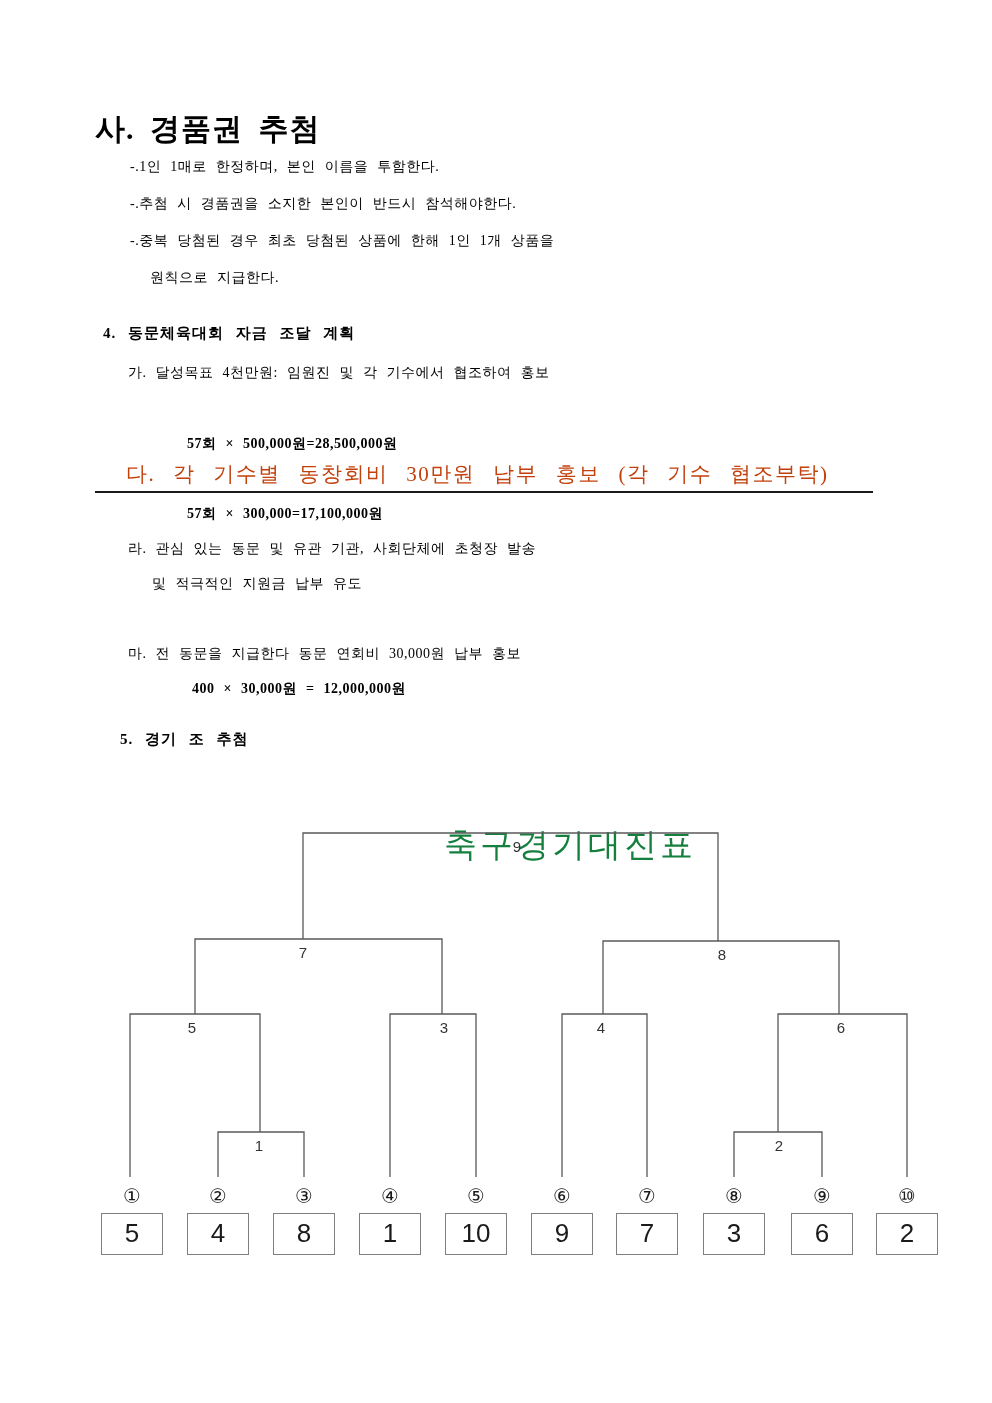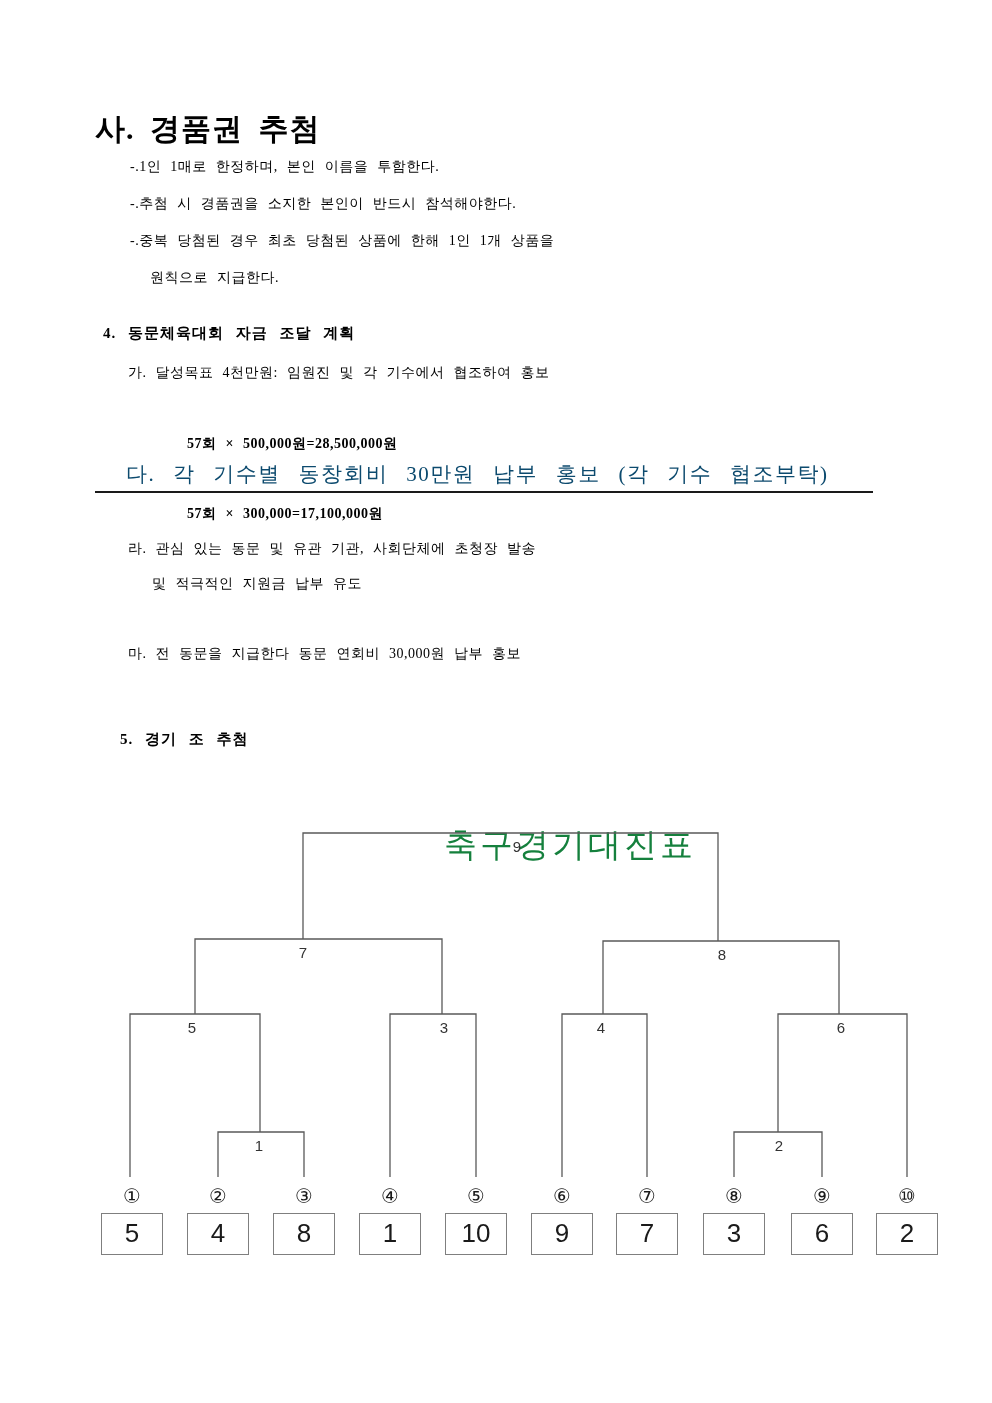--- a/index.html
+++ b/index.html
@@ -15,21 +15,21 @@
   .h1   { font-weight:bold; font-size:30px; word-spacing:7px; letter-spacing:1px; }
   .h4   { font-weight:bold; font-size:15px; word-spacing:7px; letter-spacing:1px; }
   .calc { font-weight:bold; letter-spacing:0.5px;margin-left:12px; }
   .red-u {
     color:#C0504D; border-bottom:2px solid #C0504D; padding-bottom:3px;
   }
   .da-wrap {
     position:absolute; border-bottom:2px solid #1a1a1a; height:30px;
   }
   .da-text {
-    display:inline-block; margin-left:31px; color:#0c4a6e;
+    display:inline-block; margin-left:31px; color:#c2410c;
     font-size:21px; line-height:26px; word-spacing:11px; letter-spacing:1.5px;
     white-space:nowrap;
   }
   .bracket-title {
     position:absolute; left:436px; top:787px; width:268px; text-align:center;
     font-family:"Liberation Sans","DejaVu Sans",sans-serif;
     font-size:33px; letter-spacing:3px; color:#15803d; white-space:nowrap;margin-top:36px;
   }
   .blines { position:absolute; left:0; top:0; }
   .blines path { fill:none; stroke:#595959; stroke-width:1.3px; }
@@ -65,20 +65,21 @@
   <div class="line h4" style="left:103px;top:320px">4. 동문체육대회 자금 조달 계획</div>
   <div class="line" style="left:128px;top:360px">가. 달성목표 4천만원: 임원진 및 각 기수에서 협조하여 홍보</div>
   <div class="line calc" style="left:175px;top:431px">57회 × 500,000원=28,500,000원</div>
   <div class="da-wrap" style="left:95px;top:461px;width:778px">
     <span class="da-text">다. 각 기수별 동창회비 30만원 납부 홍보 (각 기수 협조부탁)</span>
   </div>
   <div class="line calc" style="left:175px;top:501px">57회 × 300,000=17,100,000원</div>
   <div class="line" style="left:128px;top:536px">라. 관심 있는 동문 및 유관 기관, 사회단체에 초청장 발송</div>
   <div class="line" style="left:152px;top:571px">및 적극적인 지원금 납부 유도</div>
   <div class="line" style="left:128px;top:641px">마. 전 동문을 지급한다 동문 연회비 30,000원 납부 홍보</div>
+  <div class="line calc" style="left:180px;top:676px">400 × 30,000원 = 12,000,000원</div>
 
   <div class="line h4" style="left:120px;top:726px">5. 경기 조 추첨</div>
 
   <div class="bracket-title">축구경기대진표</div>
 
   <svg class="blines" width="992" height="1403" viewBox="0 0 992 1403">
     <path d="M303 939 L303 833 L718 833 L718 941"></path>
     <path d="M195 1014 L195 939 L442 939 L442 1014"></path>
     <path d="M603 1014 L603 941 L839 941 L839 1014"></path>
     <path d="M130 1177 L130 1014 L260 1014 L260 1132"></path>

